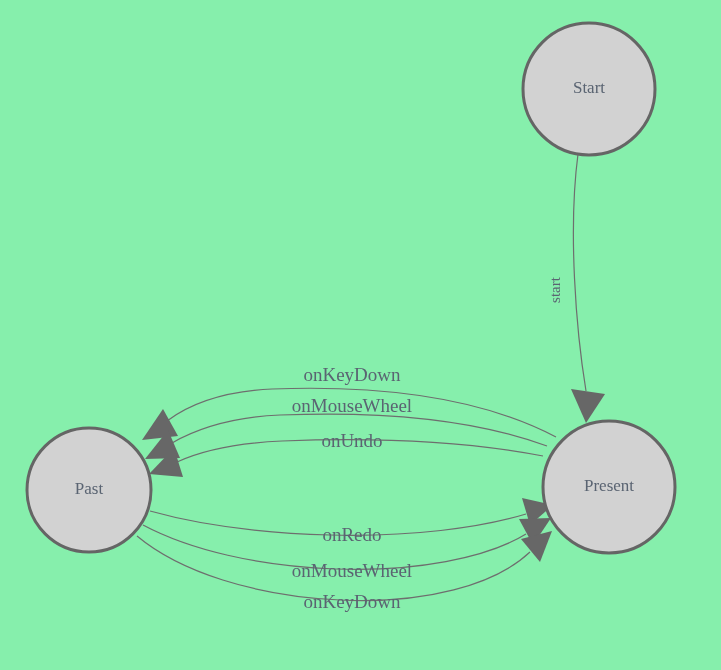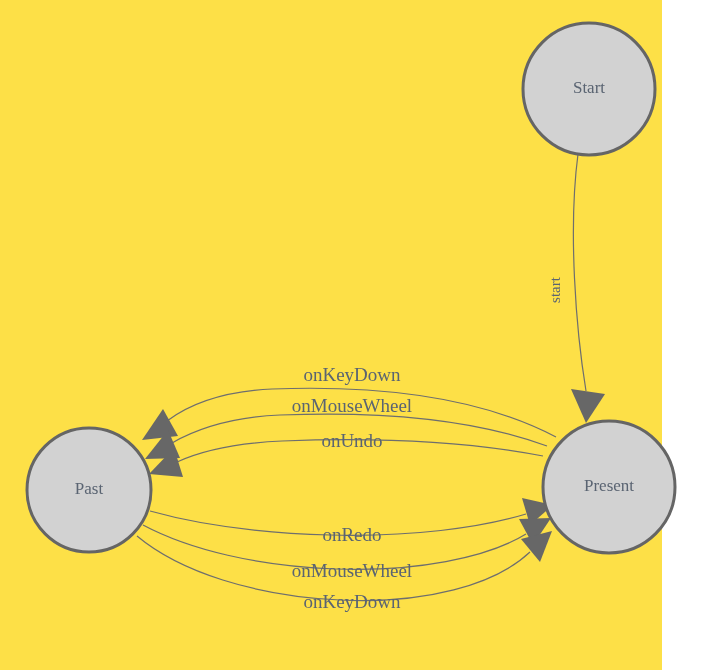--- a/index.html
+++ b/index.html
@@ -8,23 +8,23 @@
     background: #ffffff;
   }
   body {
     width: 721px;
     height: 670px;
     overflow: hidden;
     font-family: "Liberation Serif", serif;
   }
   #diagram-root {
     position: relative;
-    width: 662px;
+    width: 721px;
     height: 670px;
-    background: #fde047;
+    background: #86efac;
   }
   svg#state-diagram {
     display: block;
     width: 721px;
     height: 670px;
   }
   .node-shape {
     fill: #d2d2d2;
     stroke: #656565;
     stroke-width: 3;

